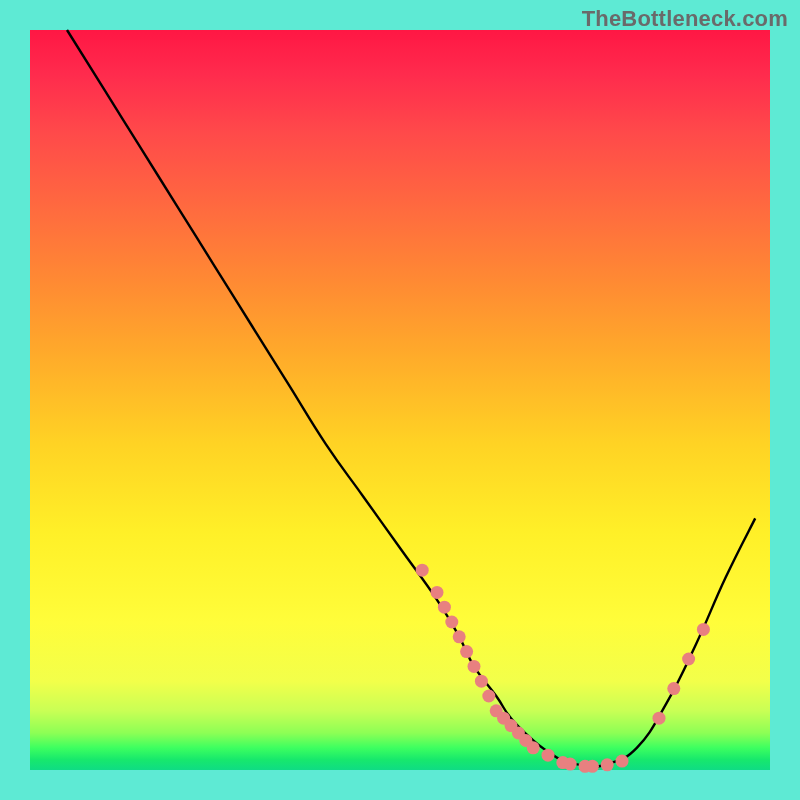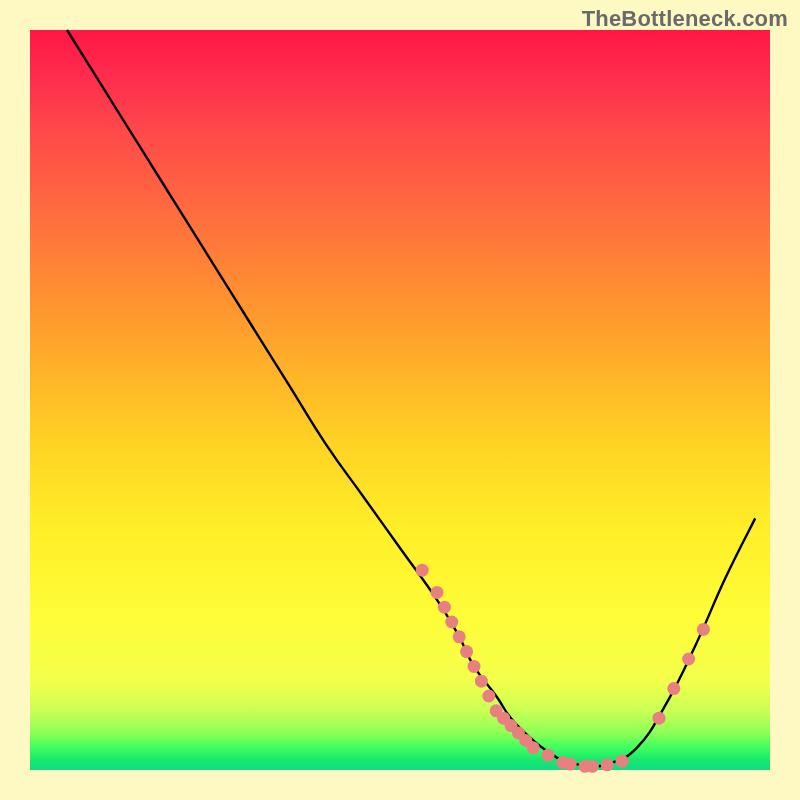--- a/index.html
+++ b/index.html
@@ -8,21 +8,21 @@
     width: 800px;
     height: 800px;
     background: #000;
     overflow: hidden;
     font-family: Arial, Helvetica, sans-serif;
   }
   .stage {
     position: relative;
     width: 800px;
     height: 800px;
-    background: #fef9c3;
+    background: #5eead4;
   }
   .plot-area {
     position: absolute;
     left: 30px;
     top: 30px;
     width: 740px;
     height: 740px;
     
     background: linear-gradient(
       to bottom,

